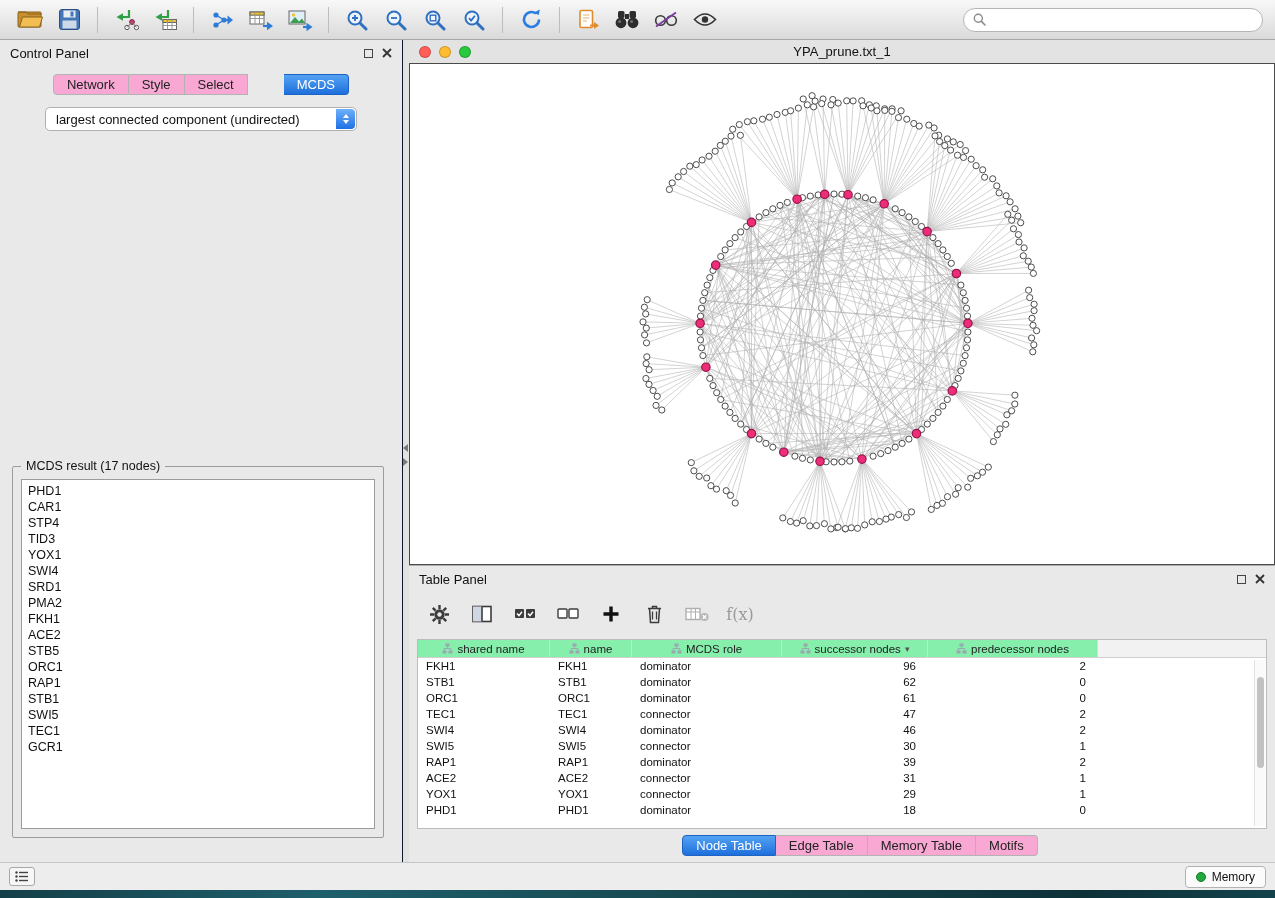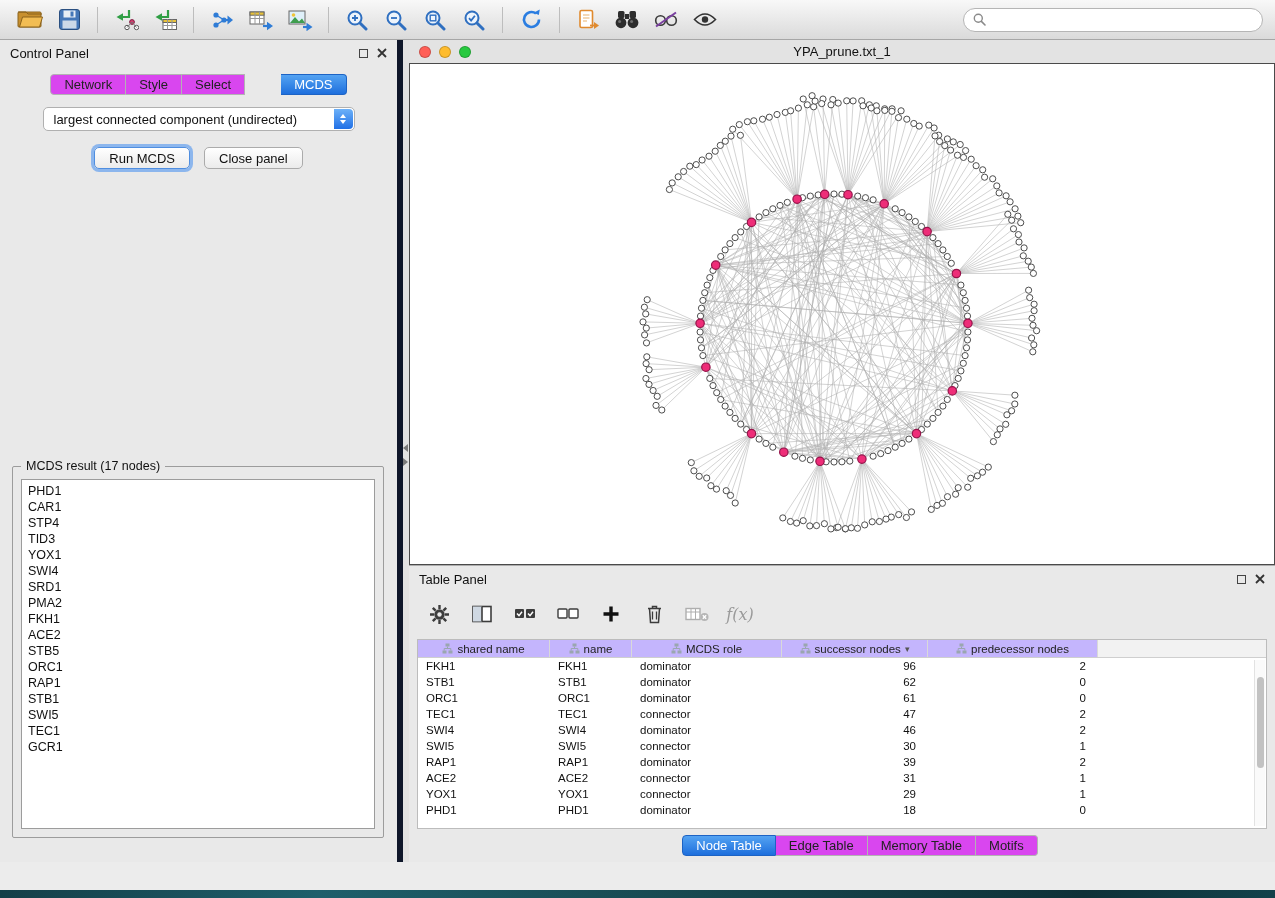--- a/index.html
+++ b/index.html
@@ -10,26 +10,26 @@
   .toolbar{position:absolute;left:0;top:0;width:100%;height:40px;
     background:linear-gradient(#f8f8f8,#dadada);border-bottom:1px solid #a6a6a6;
     display:flex;align-items:center;padding:0 12px;gap:3px;}
   .tbtn{width:36px;height:30px;display:flex;align-items:center;justify-content:center;border-radius:4px;}
   .tsep{width:1px;height:26px;background:#bdbdbd;margin:0 7px;}
   .search-wrap{margin-left:auto;width:300px;height:24px;border:1px solid #b5b5b5;border-radius:12px;
     background:#fff;display:flex;align-items:center;padding:0 9px;gap:6px;}
   .search-input{border:none;outline:none;flex:1;font-size:12px;font-family:"Liberation Sans",sans-serif;background:transparent;}
 
   
-  .control-panel{position:absolute;left:0;top:40px;width:403px;height:822px;background:#e9e9e9;border-right:6px solid #0f172a;}
+  .control-panel{position:absolute;left:0;top:40px;width:403px;height:822px;background:#e9e9e9;border-right:1px solid #0f172a;}
   .panel-head{height:26px;display:flex;align-items:center;padding:0 10px;font-size:13px;color:#111;}
   .winbtns{margin-left:auto;display:flex;gap:9px;align-items:center;}
   .float-glyph{width:9px;height:9px;border:1.4px solid #444;display:inline-block;}
   .seg-row{display:flex;justify-content:center;margin-top:8px;}
-  .seg-tab{height:21px;padding:0 13px;font-size:13px;display:flex;align-items:center;background:#d946ef;
+  .seg-tab{height:21px;padding:0 13px;font-size:13px;display:flex;align-items:center;background:#f9a8d4;
     border:1px solid #b3b3b3;border-left:none;color:#222;}
   .seg-tab:first-child{border-left:1px solid #b3b3b3;border-radius:4px 0 0 4px;}
   .seg-tab:last-child{border-radius:0 4px 4px 0;}
   .seg-tab.active{background:linear-gradient(#54a3f2,#1e6fdd);color:#fff;border-color:#1d63c4;margin-left:36px;}
   .opt-label{text-align:center;margin-top:22px;font-size:13px;color:#111;}
   .dropdown{margin:12px auto 0;width:312px;height:24px;background:#fff;border:1px solid #b0b0b0;border-radius:5px;
     display:flex;align-items:center;padding-left:10px;font-size:13px;position:relative;color:#111;}
   .dd-btn{position:absolute;right:1px;top:1px;bottom:1px;width:19px;border-radius:0 4px 4px 0;
     background:linear-gradient(#6db1f8,#2070e6);display:flex;flex-direction:column;align-items:center;justify-content:center;}
   .tri-up{width:0;height:0;border-left:3.5px solid transparent;border-right:3.5px solid transparent;border-bottom:4.5px solid #fff;margin-bottom:2.5px;}
@@ -55,24 +55,24 @@
   .lights{display:flex;gap:8px;margin-left:10px;z-index:2;}
   .light{width:12px;height:12px;border-radius:50%;border:0.5px solid rgba(0,0,0,.2);}
   .net-title{position:absolute;left:0;right:0;text-align:center;font-size:13px;color:#111;}
   .net-canvas{position:absolute;left:0;top:23px;right:0;bottom:0;background:#fff;border:1px solid #4a4a4a;}
   .net-canvas svg{display:block;}
 
   
   .table-panel{position:absolute;left:409px;top:565px;width:866px;height:297px;background:#e9e9e9;border-top:1px solid #adadad;}
   .tp-toolbar{height:44px;display:flex;align-items:center;gap:19px;padding:0 18px;}
   .tp-ic{display:flex;align-items:center;justify-content:center;width:24px;height:24px;}
-  .fx{font-family:"DejaVu Serif",serif;font-style:italic;font-size:16px;color:#9a9a9a;}
+  .fx{font-family:"DejaVu Serif",serif;font-size:16px;color:#9a9a9a;}
   .tp-body{position:absolute;left:8px;right:8px;top:73px;bottom:33px;background:#fff;border:1px solid #bcbcbc;overflow:hidden;}
   .thead{display:flex;height:18px;background:#f2f2f2;border-bottom:1px solid #cfcfcf;font-size:11.5px;color:#222;}
-  .th{display:flex;align-items:center;justify-content:center;gap:4px;border-right:1px solid #d9d9d9;background:#c4b5fd;}
+  .th{display:flex;align-items:center;justify-content:center;gap:4px;border-right:1px solid #d9d9d9;background:#86efac;}
   .th-chev{color:#555;font-size:9px;}
   .tr{display:flex;height:16px;font-size:11.5px;color:#111;align-items:center;}
   .td{padding:0 8px;white-space:nowrap;overflow:hidden;}
   .td.num{text-align:right;padding-right:12px;}
   .vscroll{position:absolute;right:1px;top:20px;bottom:2px;width:11px;background:#fafafa;border-left:1px solid #e2e2e2;}
   .vthumb{position:absolute;left:1.5px;right:1.5px;top:10%;height:55%;background:#c2c2c2;border-radius:4px;}
   .tp-tabs{position:absolute;left:0;right:0;bottom:6px;display:flex;justify-content:center;}
 
   
   .status-bar{position:absolute;left:0;top:862px;width:100%;height:28px;background:#ededed;border-top:1px solid #c6c6c6;
@@ -249,24 +249,20 @@
         <div class="seg-tab">Style</div>
         <div class="seg-tab">Select</div>
         <div class="seg-tab active">MCDS</div>
       </div>
     <div class="dropdown">
       <span>largest connected component (undirected)</span>
       <span class="dd-btn">
         <span class="tri-up"></span>
           <span class="tri-down"></span>
       </span>
-    </div>
-    <div class="btn-row">
-      <div class="btn focused">Run MCDS</div>
-      <div class="btn">Close panel</div>
     </div>
     <div class="result-box">
       <span class="result-legend">MCDS result (17 nodes)</span>
       <div class="result-list" id="result-list">
           <div>PHD1</div>
           <div>CAR1</div>
           <div>STP4</div>
           <div>TID3</div>
           <div>YOX1</div>
           <div>SWI4</div>
@@ -759,15 +755,31 @@
       </div>
     </div>
     <div class="tp-tabs" id="tp-tabs">
         <div class="seg-tab active">Node Table</div>
         <div class="seg-tab">Edge Table</div>
         <div class="seg-tab">Memory Table</div>
         <div class="seg-tab">Motifs</div>
       </div>
   </div>
 
+  <div class="status-bar">
+    <div class="menu-btn">
+      <svg width="14" height="11" viewBox="0 0 14 11">
+        <circle cx="1.5" cy="1.5" r="1.2" fill="#444"></circle>
+          <path d="M4 1.5h9" stroke="#444" stroke-width="1.4"></path>
+        <circle cx="1.5" cy="5.5" r="1.2" fill="#444"></circle>
+          <path d="M4 5.5h9" stroke="#444" stroke-width="1.4"></path>
+        <circle cx="1.5" cy="9.5" r="1.2" fill="#444"></circle>
+          <path d="M4 9.5h9" stroke="#444" stroke-width="1.4"></path>
+      </svg>
+    </div>
+    <div class="memory-btn">
+      <span class="mem-dot"></span>
+      <span>Memory</span>
+    </div>
+  </div>
 
   <div class="desktop-strip"></div>
 </div>
 
 </body></html>

